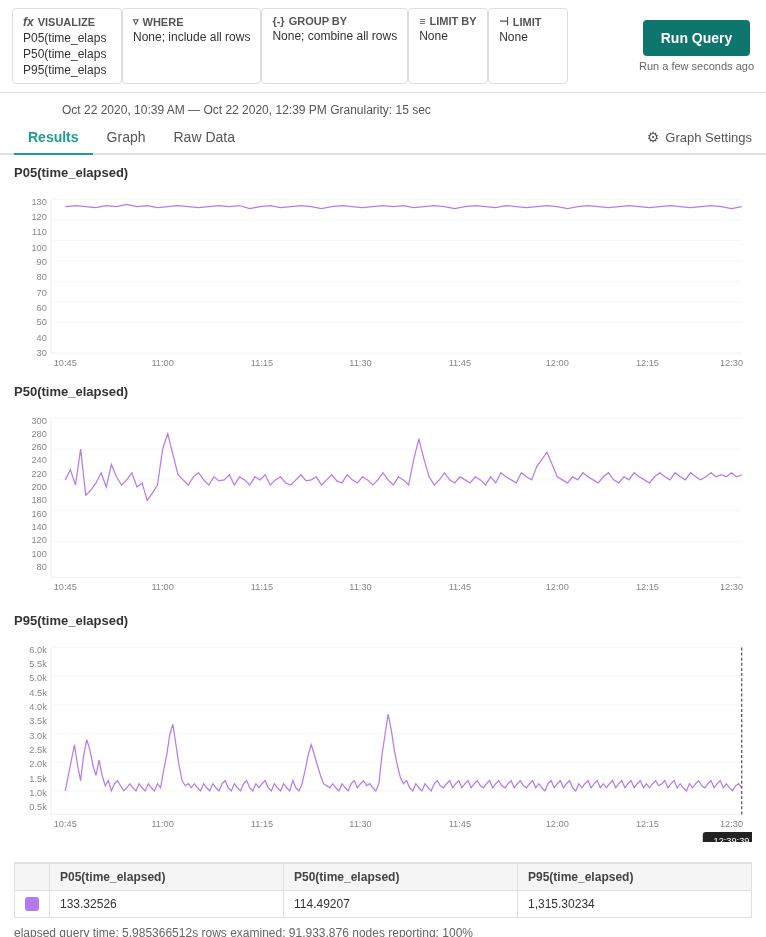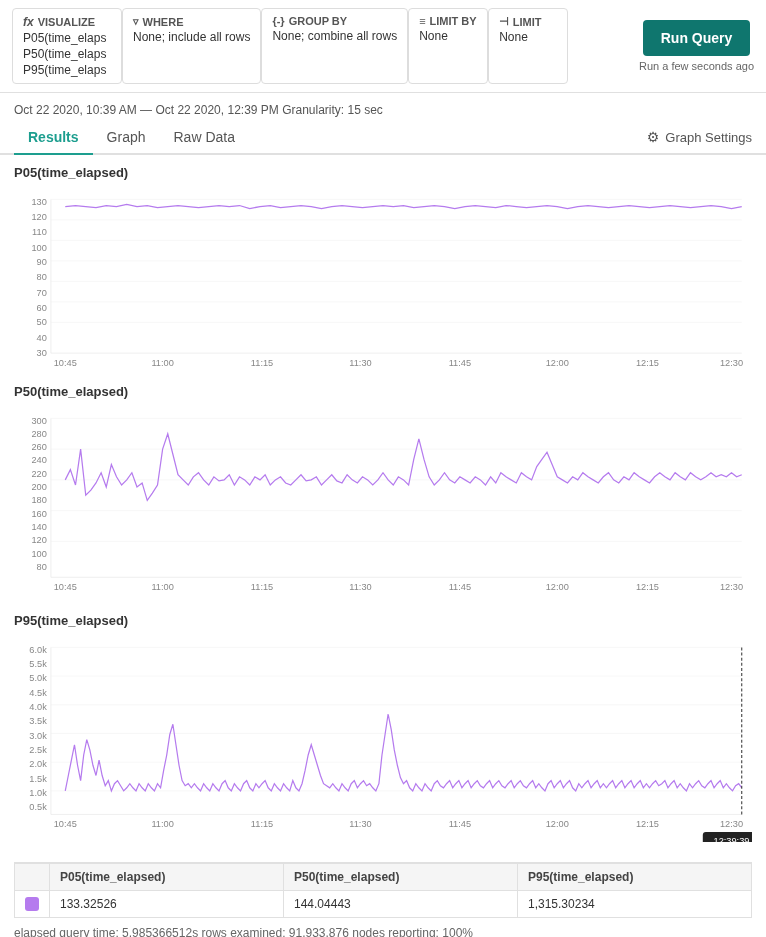--- a/index.html
+++ b/index.html
@@ -9,21 +9,21 @@
     .toolbar { display: flex; align-items: stretch; border-bottom: 1px solid #e0e0e0; padding: 8px 12px; background: #fff; }
     .toolbar-item { display: flex; flex-direction: column; padding: 6px 10px; border: 1px solid #ddd; border-radius: 4px; min-width: 80px; cursor: pointer; background: #fff; }
     .toolbar-item .label { font-size: 11px; font-weight: 600; color: #555; display: flex; align-items: center; gap: 4px; }
     .toolbar-item .value { font-size: 12px; color: #333; margin-top: 2px; }
     .toolbar-item.visualize { min-width: 110px; }
     .run-btn-area { margin-left: auto; display: flex; flex-direction: column; align-items: center; justify-content: center; }
     .run-btn { background: #0f766e; color: #fff; border: none; border-radius: 4px; padding: 10px 18px; font-size: 14px; font-weight: 600; cursor: pointer; white-space: nowrap; }
     .run-time { font-size: 11px; color: #666; margin-top: 4px; }
 
     
-    .date-range { padding: 10px 14px 4px; font-size: 12px; color: #555; }
+    .date-range { padding: 10px 14px 4px; font-size: 12px; color: #555; margin-left: 48px; }
 
     
     .tabs { display: flex; align-items: center; border-bottom: 2px solid #e0e0e0; padding: 0 14px; margin-bottom: 0; }
     .tab { padding: 8px 14px; font-size: 14px; color: #555; cursor: pointer; border-bottom: 2px solid transparent; margin-bottom: -2px; }
     .tab.active { color: #1d9e8f; border-bottom: 2px solid #1d9e8f; font-weight: 600; }
     .graph-settings { margin-left: auto; display: flex; align-items: center; gap: 6px; color: #555; cursor: pointer; font-size: 13px; }
 
     
     .charts-area { padding: 10px 14px; }
     .chart-block { margin-bottom: 10px; position: relative; }
@@ -250,20 +250,20 @@
         <th style="width:30px"></th>
         <th>P05(time_elapsed)</th>
         <th>P50(time_elapsed)</th>
         <th>P95(time_elapsed)</th>
       </tr>
     </thead>
     <tbody>
       <tr>
         <td><span class="color-dot"></span></td>
         <td>133.32526</td>
-        <td>144.04443</td>
+        <td>114.49207</td>
         <td>1,315.30234</td>
       </tr>
     </tbody>
   </table>
 </div>
 
 <div class="footer">elapsed query time: 5.985366512s   rows examined: 91,933,876   nodes reporting: 100%</div>
 
 </body></html>

